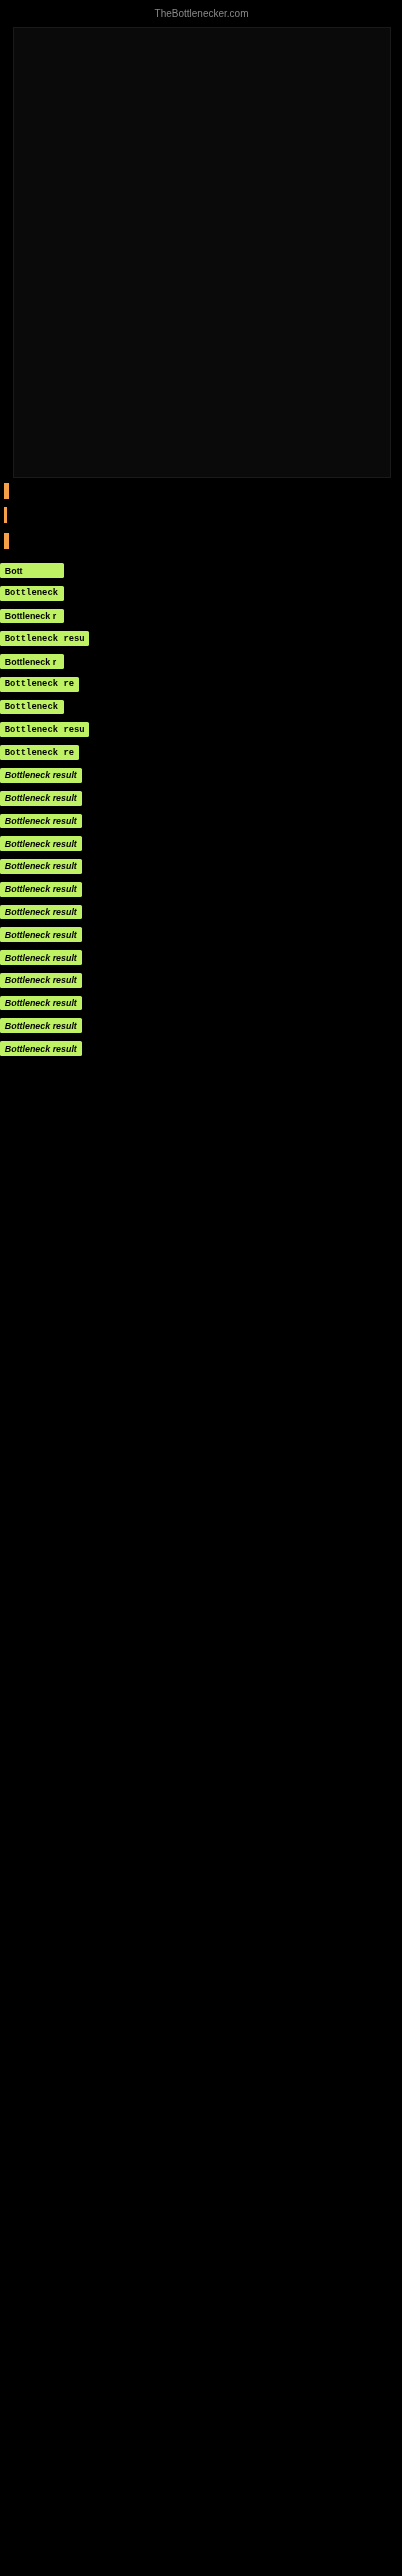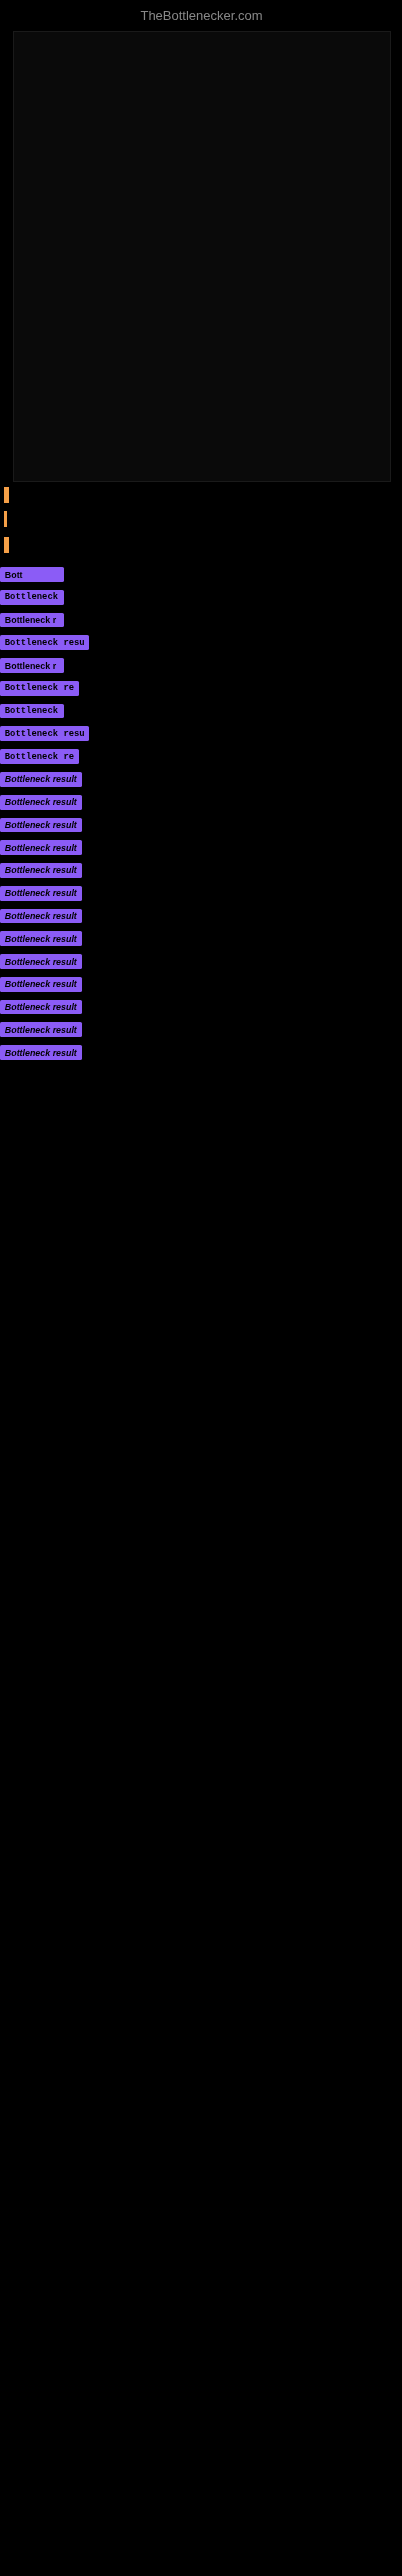--- a/index.html
+++ b/index.html
@@ -12,28 +12,28 @@
       background-color: #000000;
       width: 403px;
       min-height: 2576px;
       font-family: Arial, sans-serif;
       position: relative;
     }
 
     .site-title {
       text-align: center;
       color: #888888;
-      font-size: 13px;
+      font-size: 10px;
       padding-top: 8px;
       padding-bottom: 4px;
     }
 
     .bottleneck-label {
       display: inline-block;
-      background-color: #8b5cf6;
+      background-color: #bef264;
       color: #000000;
       font-size: 8.9px;
       font-weight: bold;
       padding: 2.4px 4.8px;
       border-radius: 1.6px;
       white-space: nowrap;
     }
 
     
     .vertical-bar-section {

